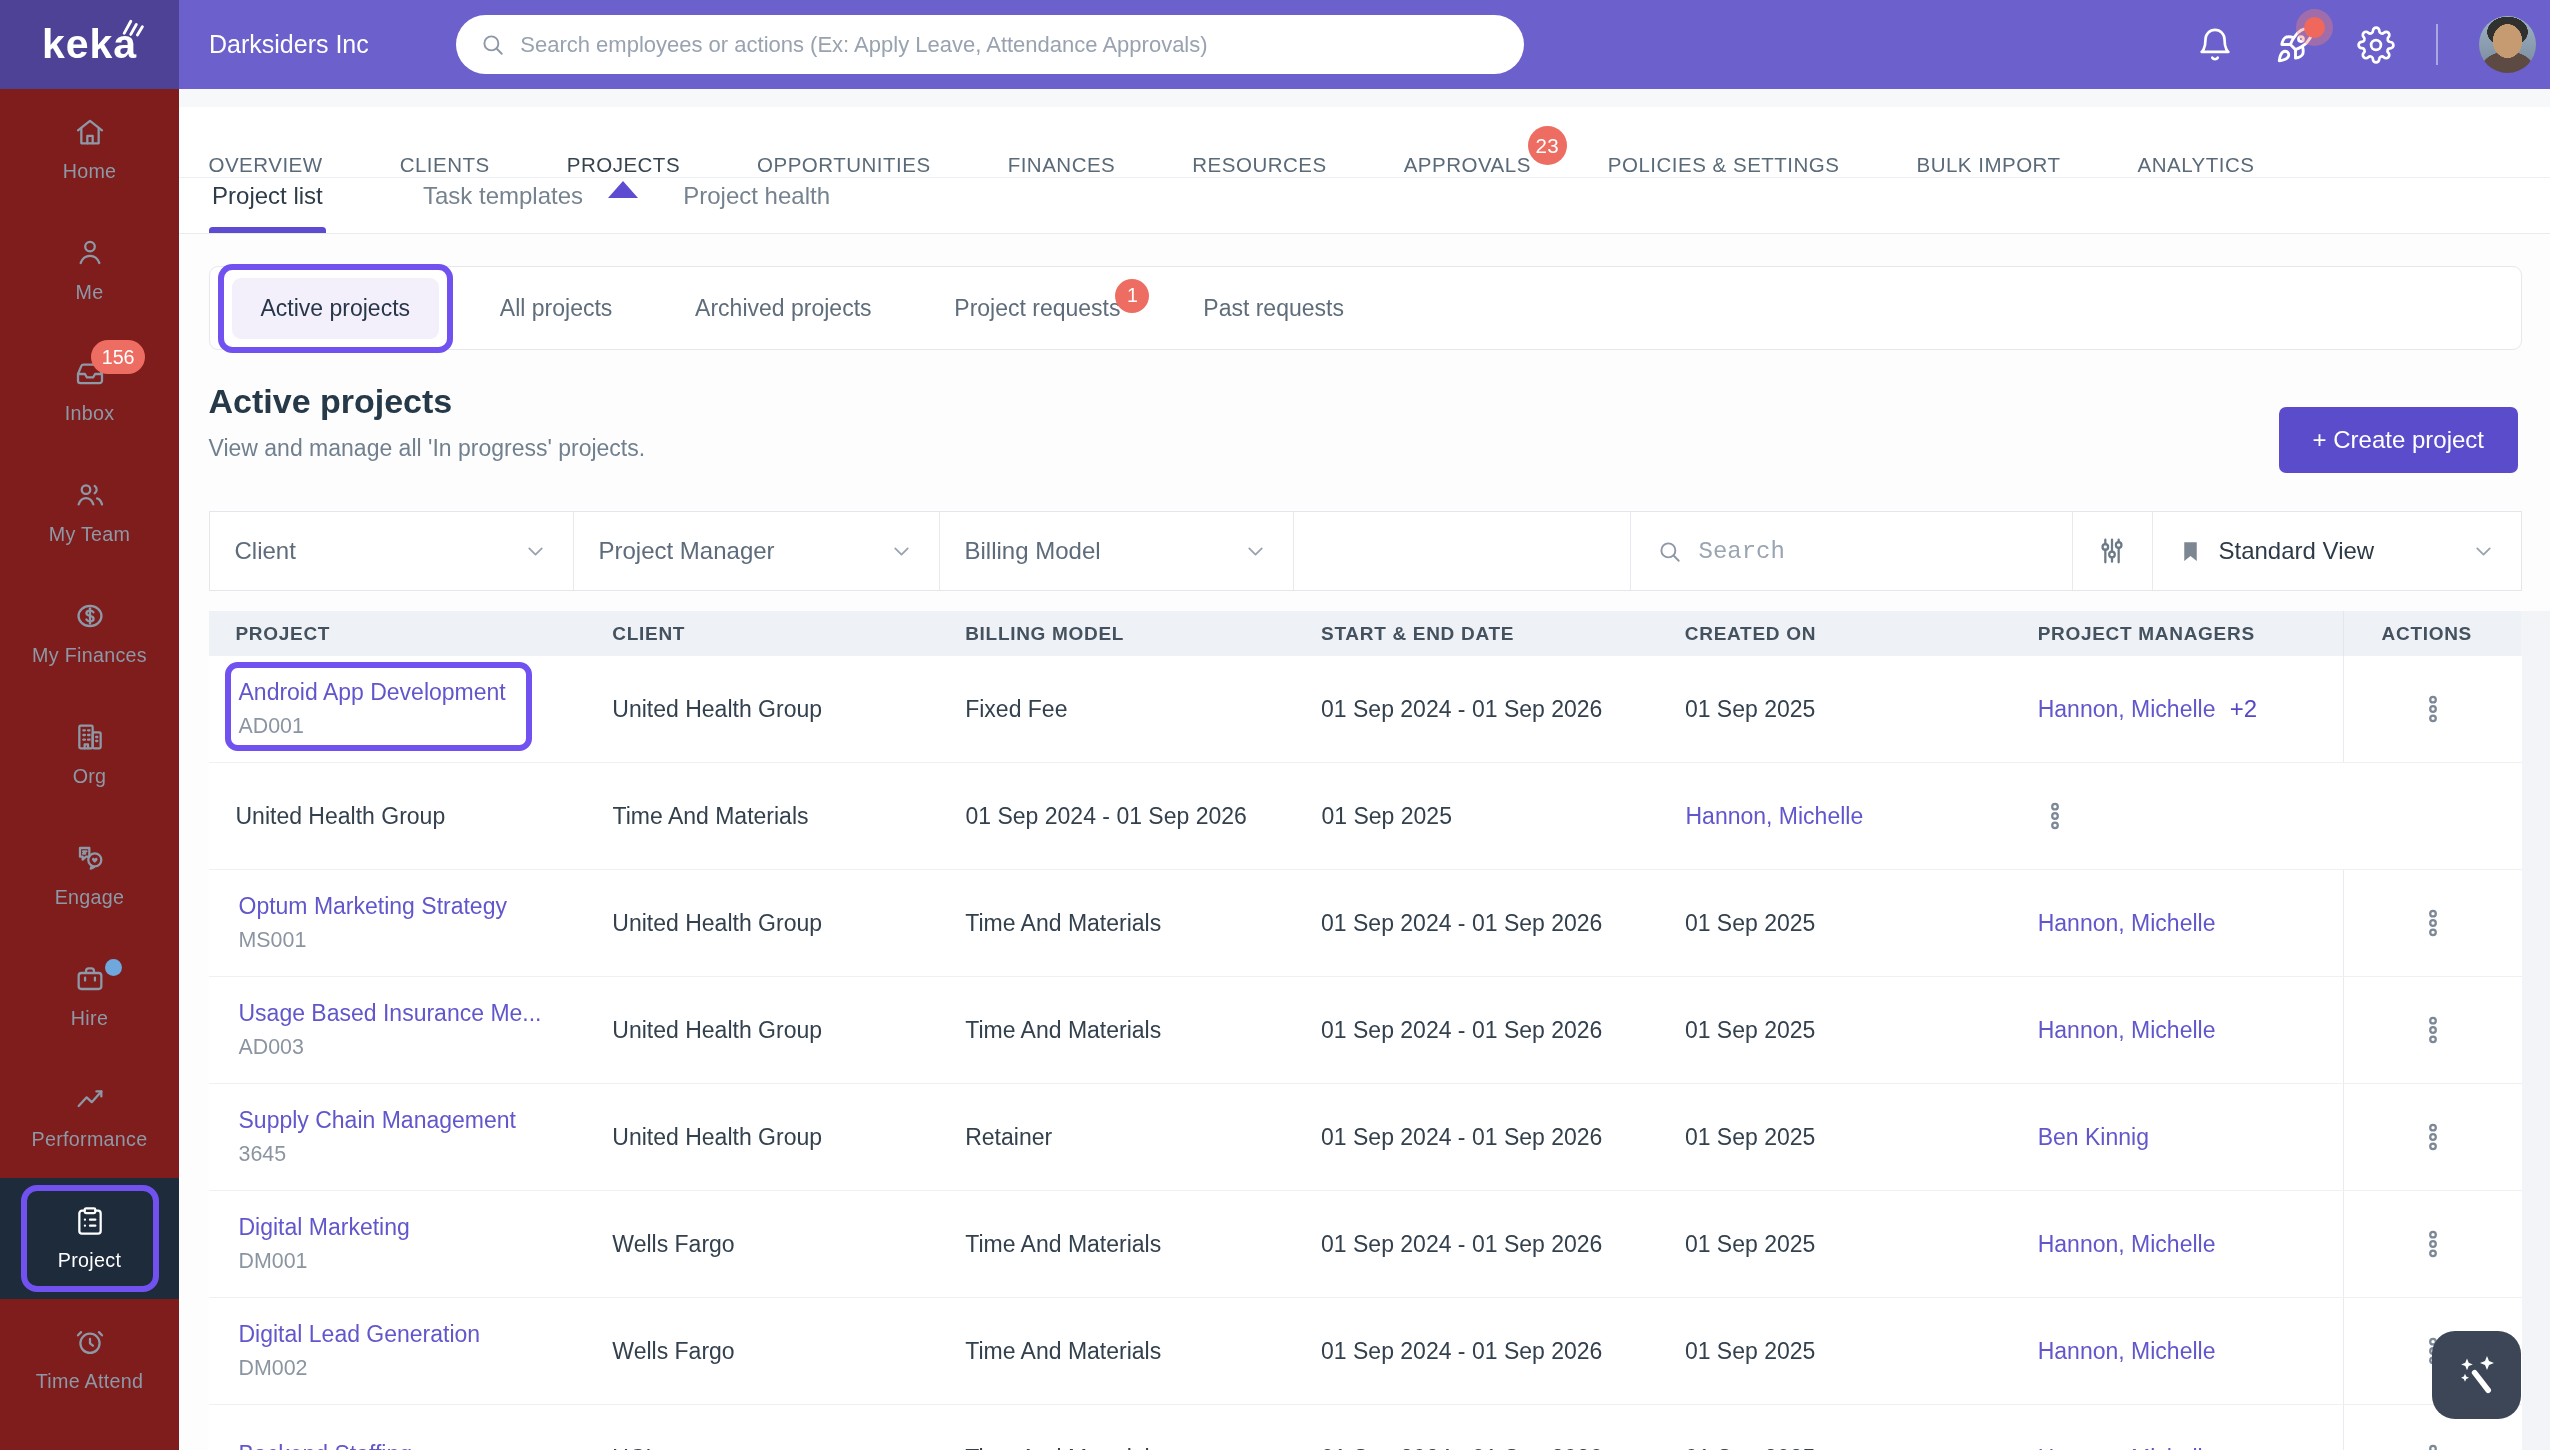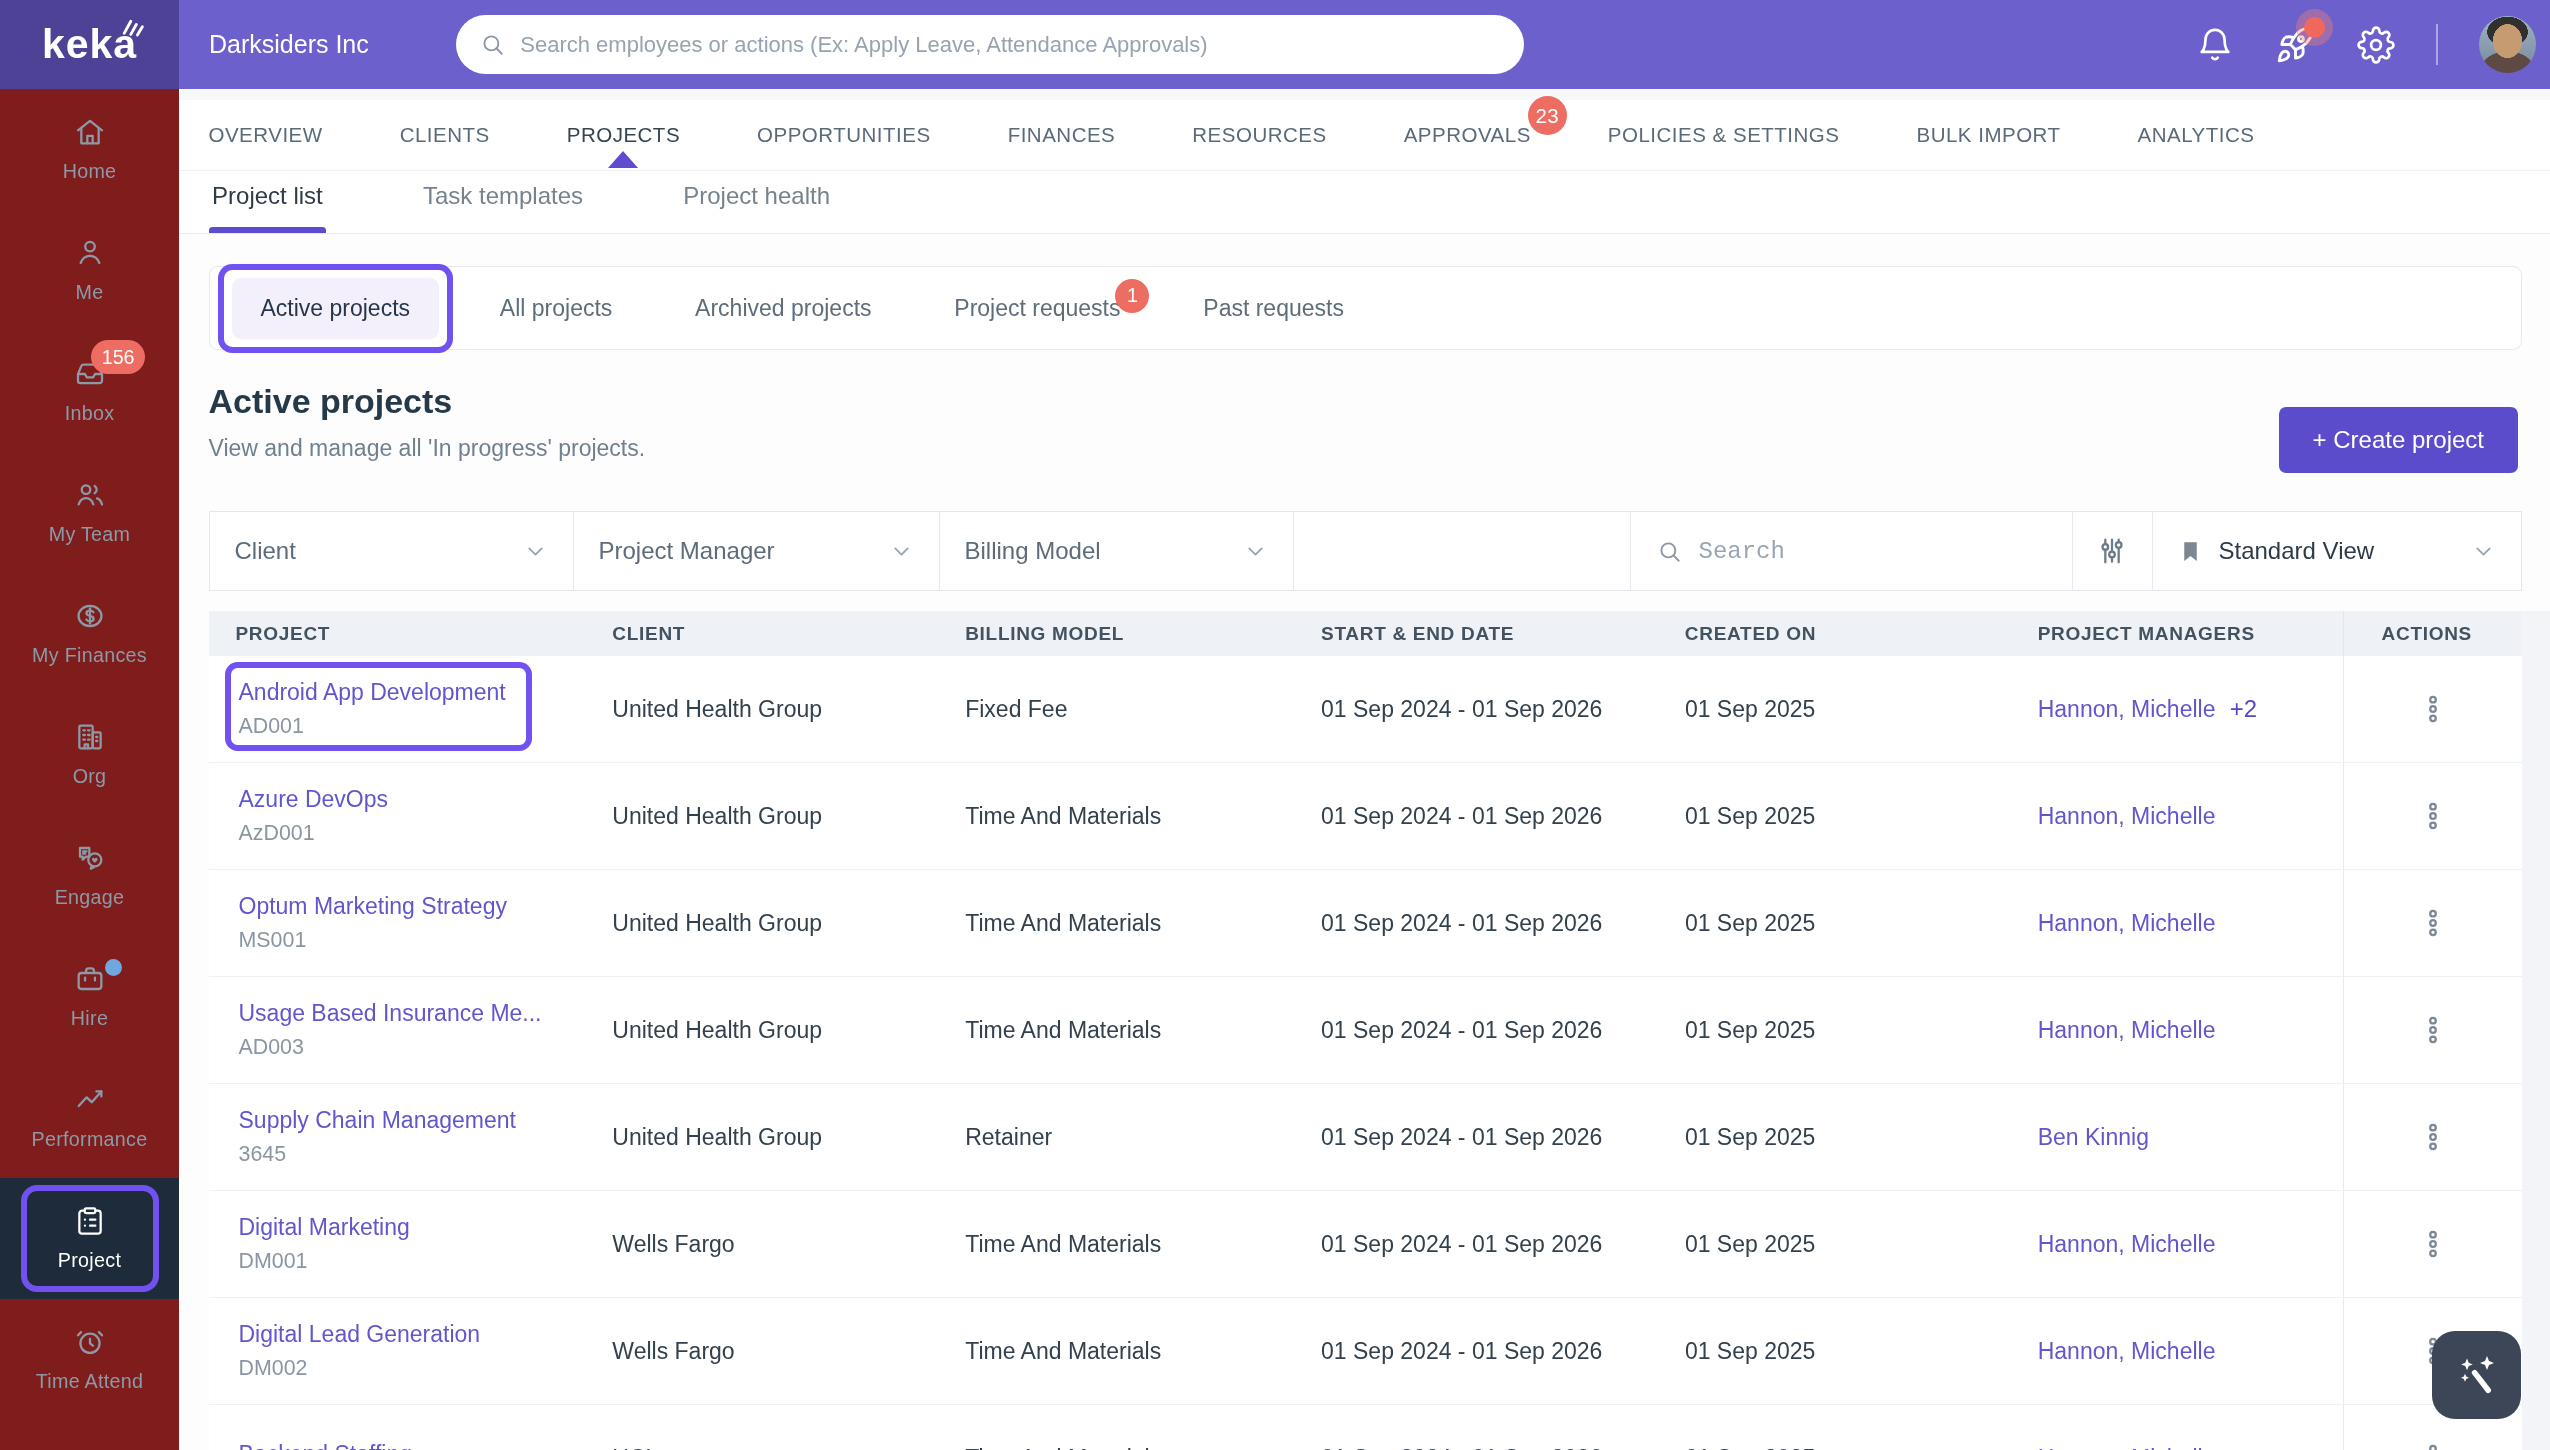--- a/index.html
+++ b/index.html
@@ -47,22 +47,22 @@
   .side-label { font-size:19.7px; letter-spacing:0.3px; }
   .side-item.active { background:#1d2b3b; color:#fff; }
   .side-anno { position:absolute; left:21.4px; right:19.7px; top:7.1px; bottom:7.1px;
     border:6.3px solid #7152f0; border-radius:16px; pointer-events:none; }
   .side-badge { position:absolute; left:91px; top:9px; min-width:50px; height:34px; padding:0 10.7px;
     background:#ee6d62; color:#fff; font-size:19.7px; border-radius:18px;
     display:flex; align-items:center; justify-content:center; }
   .side-dot { position:absolute; left:105px; top:23px; width:17px; height:17px; border-radius:50%; background:#6fa8dc; }
 
   
-  .nav { position:absolute; left:179px; top:100px; right:0; height:71px; background:#fff;
-    border-bottom:0.9px solid #eceff3; display:flex; align-items:center; padding-left:29.5px; gap:77px; z-index:10; }
+  .nav { position:absolute; left:179px; top:107px; right:0; height:71px; background:#fff;
+    border-bottom:0.9px solid #eceff3; display:flex; align-items:flex-end; padding-left:29.5px; gap:77px; z-index:10; }
   .nav-tab { position:relative; font-size:20.5px; letter-spacing:0.5px; color:#5a6a79; cursor:pointer; }
   .nav-tab.active .nav-tab-label { color:#36444f; }
   .nav-tab.active::after { content:""; position:absolute; bottom:-21.4px; left:50%; transform:translateX(-50%);
     width:0; height:0; border-left:15px solid transparent; border-right:15px solid transparent;
     border-bottom:17px solid #5d4bd1; }
   .nav-badge { position:absolute; top:-27px; right:-36px; min-width:39px; height:39px; padding:0 7.1px;
     background:#ee6d62; color:#fff; font-size:20.5px; border-radius:19.7px;
     display:flex; align-items:center; justify-content:center; }
 
   
@@ -588,25 +588,20 @@
           <span class="mgr-extra">+2</span>
         </div>
         <div class="td">
           <svg class="icn kebab" viewBox="0 0 36 36" width="32" height="32">
             <use href="#ic-kebab"></use>
           </svg>
         </div>
       </div>
 
       <div class="trow">
-        <div class="td td-project">
-
-          <a class="proj-name">Azure DevOps</a>
-          <span class="proj-code">AzD001</span>
-        </div>
         <div class="td">United Health Group</div>
         <div class="td">Time And Materials</div>
         <div class="td">01 Sep 2024 - 01 Sep 2026</div>
         <div class="td">01 Sep 2025</div>
         <div class="td">
           <a class="mgr">Hannon, Michelle</a>
 
         </div>
         <div class="td">
           <svg class="icn kebab" viewBox="0 0 36 36" width="32" height="32">

